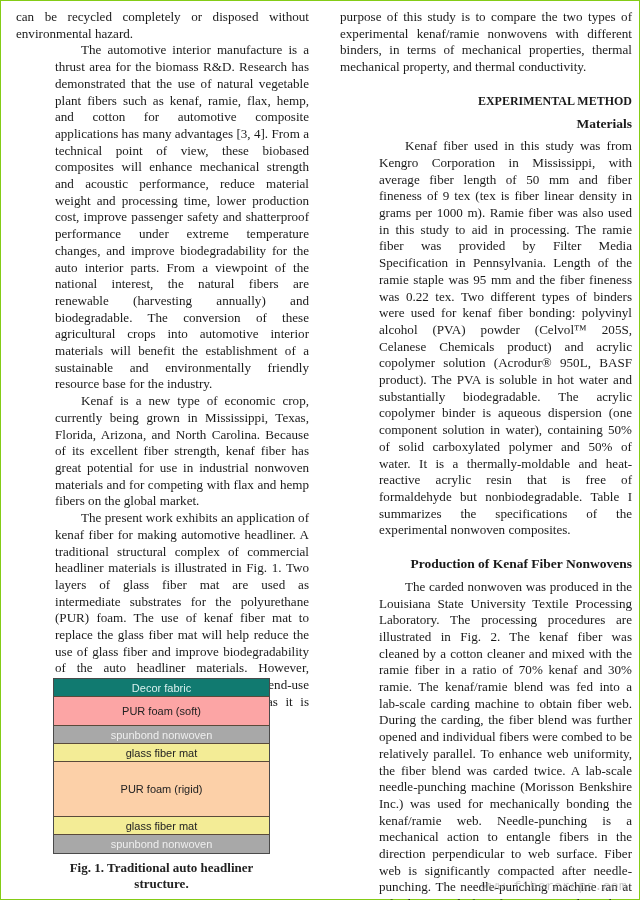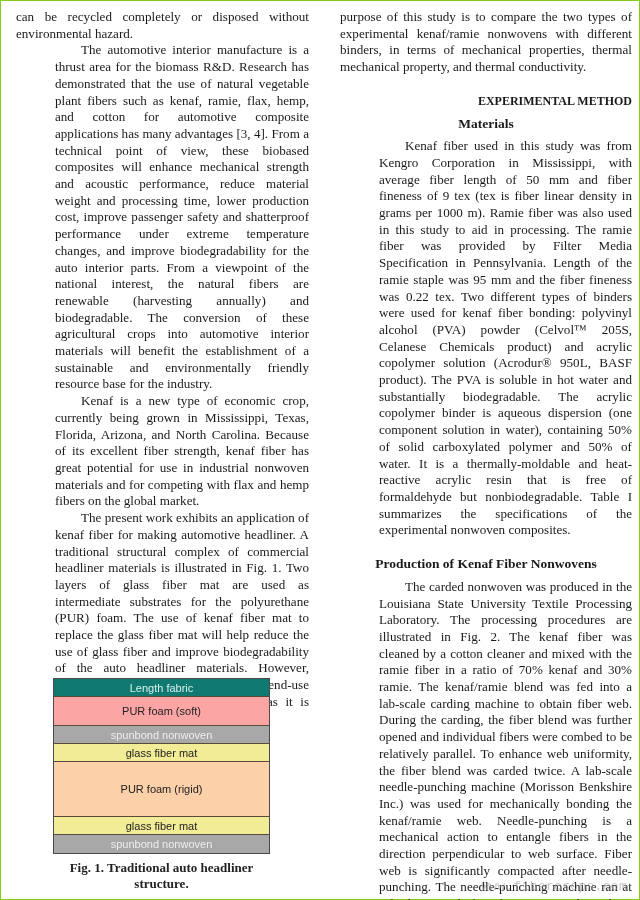--- a/index.html
+++ b/index.html
@@ -9,21 +9,21 @@
     border: 1px solid #84cc16; background: #fff;
     font-family: "Liberation Serif", "DejaVu Serif", serif;
     color: #1a1a1a;
   }
   .col { position: absolute; top: 8px; font-size: 13.1px; line-height: 16.7px; text-align: justify; }
   .col-left { left: 15px; width: 293px; }
   .col-right { left: 339px; width: 292px; }
   .col p { margin: 0; }
   .col p.indent { text-indent: 26px; margin-left: 39px; }
   .h1 { font-weight: bold; font-size: 12px; margin: 17px 0 6px 0; text-align: right; }
-  .h2 { font-weight: bold; font-size: 13.5px; margin: 0 0 6px 0; text-align: center; }
+  .h2 { font-weight: bold; font-size: 13.5px; margin: 0 0 6px 0; text-align: right; }
   .h2.spaced { margin-top: 17px; }
 
   .figure { position: absolute; left: 52px; top: 677px; width: 217px; }
   .stack { border: 1.5px solid #4a4a4a; font-family: "Liberation Sans", "DejaVu Sans", sans-serif; font-size: 11px; text-align: center; }
   .layer { display: flex; align-items: center; justify-content: center; border-bottom: 1.5px solid #5a4a3a; box-sizing: border-box; }
   .layer:last-child { border-bottom: none; }
   .fig-caption { margin-top: 6px; font-family: "Liberation Serif", serif; font-weight: bold; font-size: 13px; text-align: center; color: #222; }
 
   .watermark {
     position: absolute; right: 12px; bottom: 5px;
@@ -39,21 +39,21 @@
   <div class="col col-left">
     <p>can be recycled completely or disposed without environmental hazard.</p>
     <p class="indent">The automotive interior manufacture is a thrust area for the biomass R&amp;D. Research has demonstrated that the use of natural vegetable plant fibers such as kenaf, ramie, flax, hemp, and cotton for automotive composite applications has many advantages [3, 4]. From a technical point of view, these biobased composites will enhance mechanical strength and acoustic performance, reduce material weight and processing time, lower production cost, improve passenger safety and shatterproof performance under extreme temperature changes, and improve biodegradability for the auto interior parts. From a viewpoint of the national interest, the natural fibers are renewable (harvesting annually) and biodegradable. The conversion of these agricultural crops into automotive interior materials will benefit the establishment of a sustainable and environmentally friendly resource base for the industry.</p>
     <p class="indent">Kenaf is a new type of economic crop, currently being grown in Mississippi, Texas, Florida, Arizona, and North Carolina. Because of its excellent fiber strength, kenaf fiber has great potential for use in industrial nonwoven materials and for competing with flax and hemp fibers on the global market.</p>
     <p class="indent">The present work exhibits an application of kenaf fiber for making automotive headliner. A traditional structural complex of commercial headliner materials is illustrated in Fig. 1. Two layers of glass fiber mat are used as intermediate substrates for the polyurethane (PUR) foam. The use of kenaf fiber mat to replace the glass fiber mat will help reduce the use of glass fiber and improve biodegradability of the auto headliner materials. However, research is needed to evaluate end-use performance of the kenaf fiber mat as it is applied in headliner construction. The</p>
   </div>
 
   <div class="figure">
     <div class="stack">
       <div class="layer" style="background: rgb(17, 122, 112); color: rgb(216, 240, 238); height: 18px;">
-          <span>Length fabric</span>
+          <span>Decor fabric</span>
         </div>
       <div class="layer" style="background: #fca5a5; color: rgb(34, 34, 34); height: 29px;">
           <span>PUR foam (soft)</span>
         </div>
       <div class="layer" style="background: rgb(168, 168, 168); color: rgb(238, 238, 238); height: 18px;">
           <span>spunbond nonwoven</span>
         </div>
       <div class="layer" style="background: rgb(243, 236, 150); color: rgb(34, 34, 34); height: 18px;">
           <span>glass fiber mat</span>
         </div>

